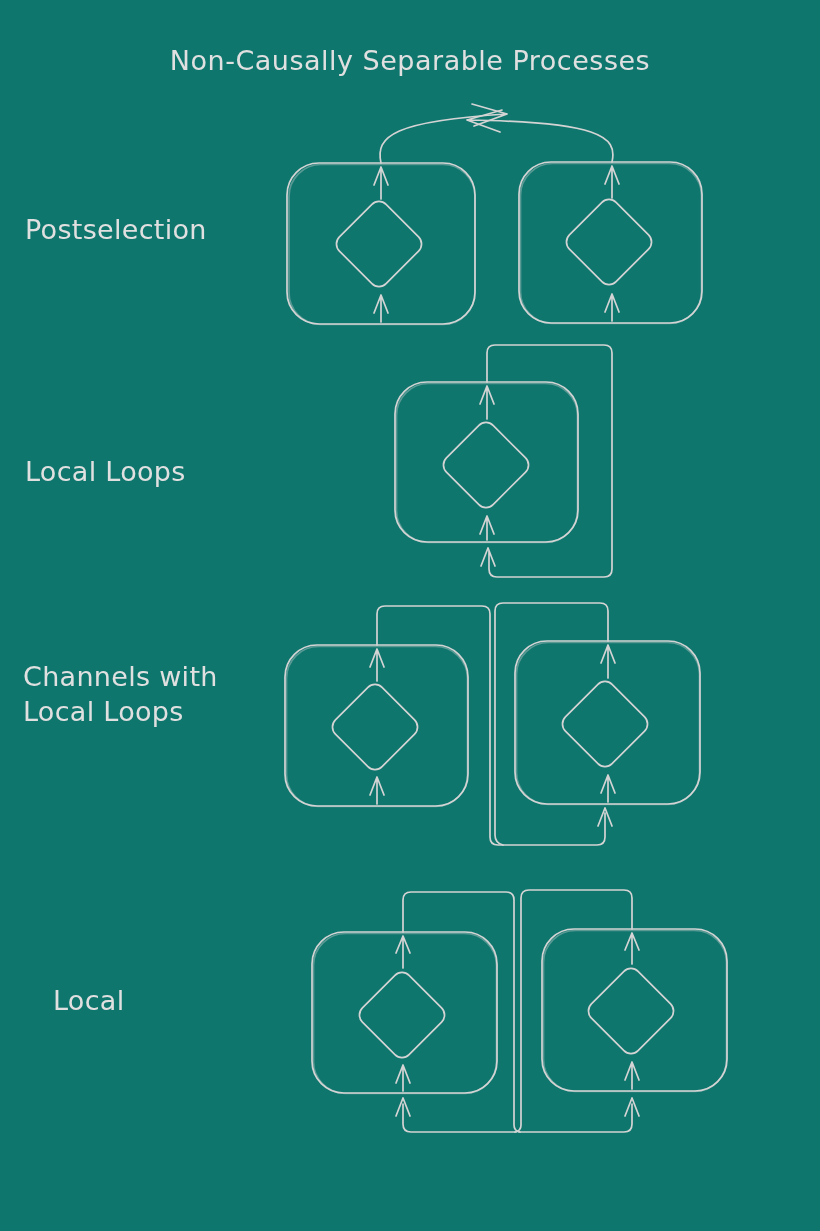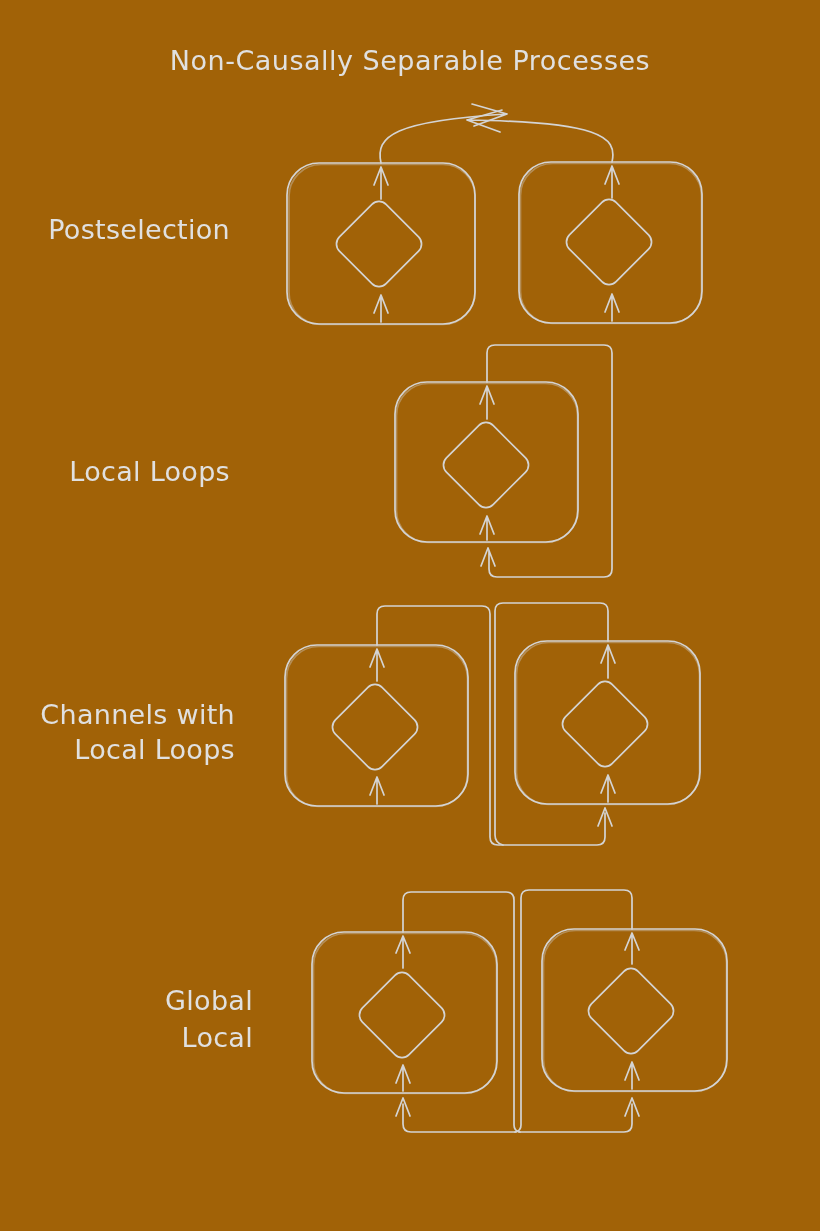--- a/index.html
+++ b/index.html
@@ -1,38 +1,38 @@
 <!DOCTYPE html>
 <html><head>
 <meta charset="utf-8">
 <style>
   html,body{margin:0;padding:0;background:#141414;}
   .canvas{
     position:relative;
     width:820px;height:1231px;
-    background:#a16207;
+    background:#0f766e;
     font-family:"DejaVu Sans",sans-serif;
     overflow:hidden;
   }
   .title{
     position:absolute;top:45px;left:0;width:820px;
     text-align:center;
     font-size:27px;letter-spacing:.5px;
     color:#e0e0e0;
   }
   .label{
     position:absolute;
-    text-align:right;
+    text-align:left;
     font-size:27px;letter-spacing:.3px;line-height:35px;
     color:#e0e0e0;
   }
   .label .line{display:block;}
   .lbl-postselection{top:212px;left:25px;width:205px;}
   .lbl-local-loops{top:454px;left:25px;width:205px;}
-  .lbl-channels{top:697px;left:23px;width:212px;}
+  .lbl-channels{top:659px;left:23px;width:212px;}
   .lbl-global{top:982px;left:53px;width:200px;line-height:37px;}
   svg.diagram{position:absolute;top:0;left:0;}
   .s{
     stroke:#d4d4d4;
     stroke-width:1.7;
     fill:none;
     stroke-linecap:round;
     stroke-linejoin:round;
   }
   .ghost{opacity:.38;}
@@ -51,21 +51,20 @@
   <div class="label lbl-local-loops">
     <span class="line">Local Loops</span>
   </div>
 
   <div class="label lbl-channels">
     <span class="line">Channels with</span>
     <span class="line">Local Loops</span>
   </div>
 
   <div class="label lbl-global">
-    <span class="line">Global</span>
     <span class="line">Local</span>
   </div>
 
   <svg class="diagram" width="820" height="1231" viewBox="0 0 820 1231">
 
     <g>
       <rect class="s" x="287" y="163" width="188" height="161" rx="32"></rect>
       <rect class="s ghost" x="289" y="164.5" width="186" height="160" rx="32"></rect>
       <rect class="s" x="519" y="162" width="183" height="161" rx="32"></rect>
       <rect class="s ghost" x="520.5" y="163.5" width="181" height="160" rx="32"></rect>

